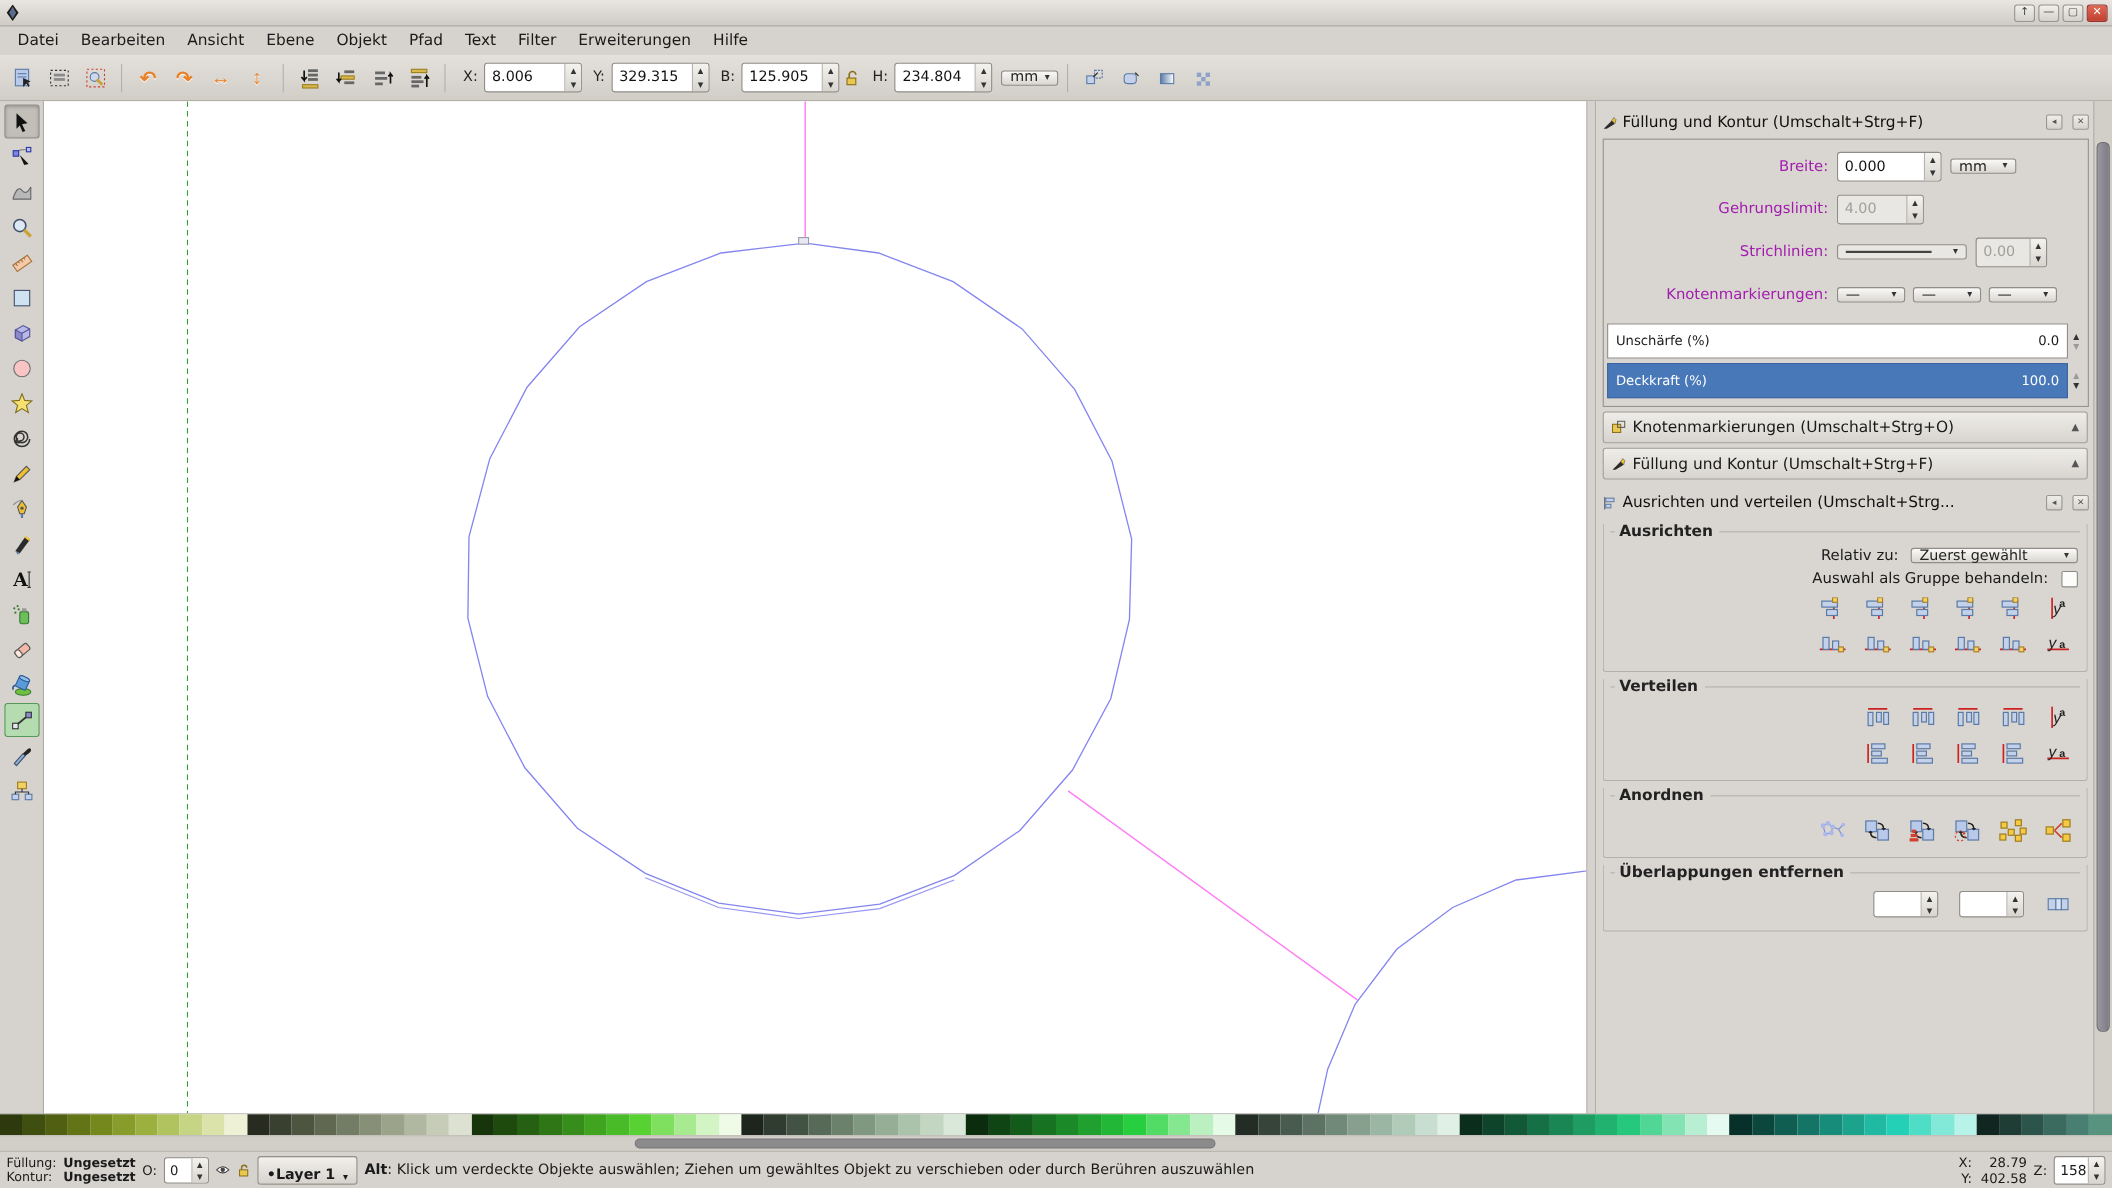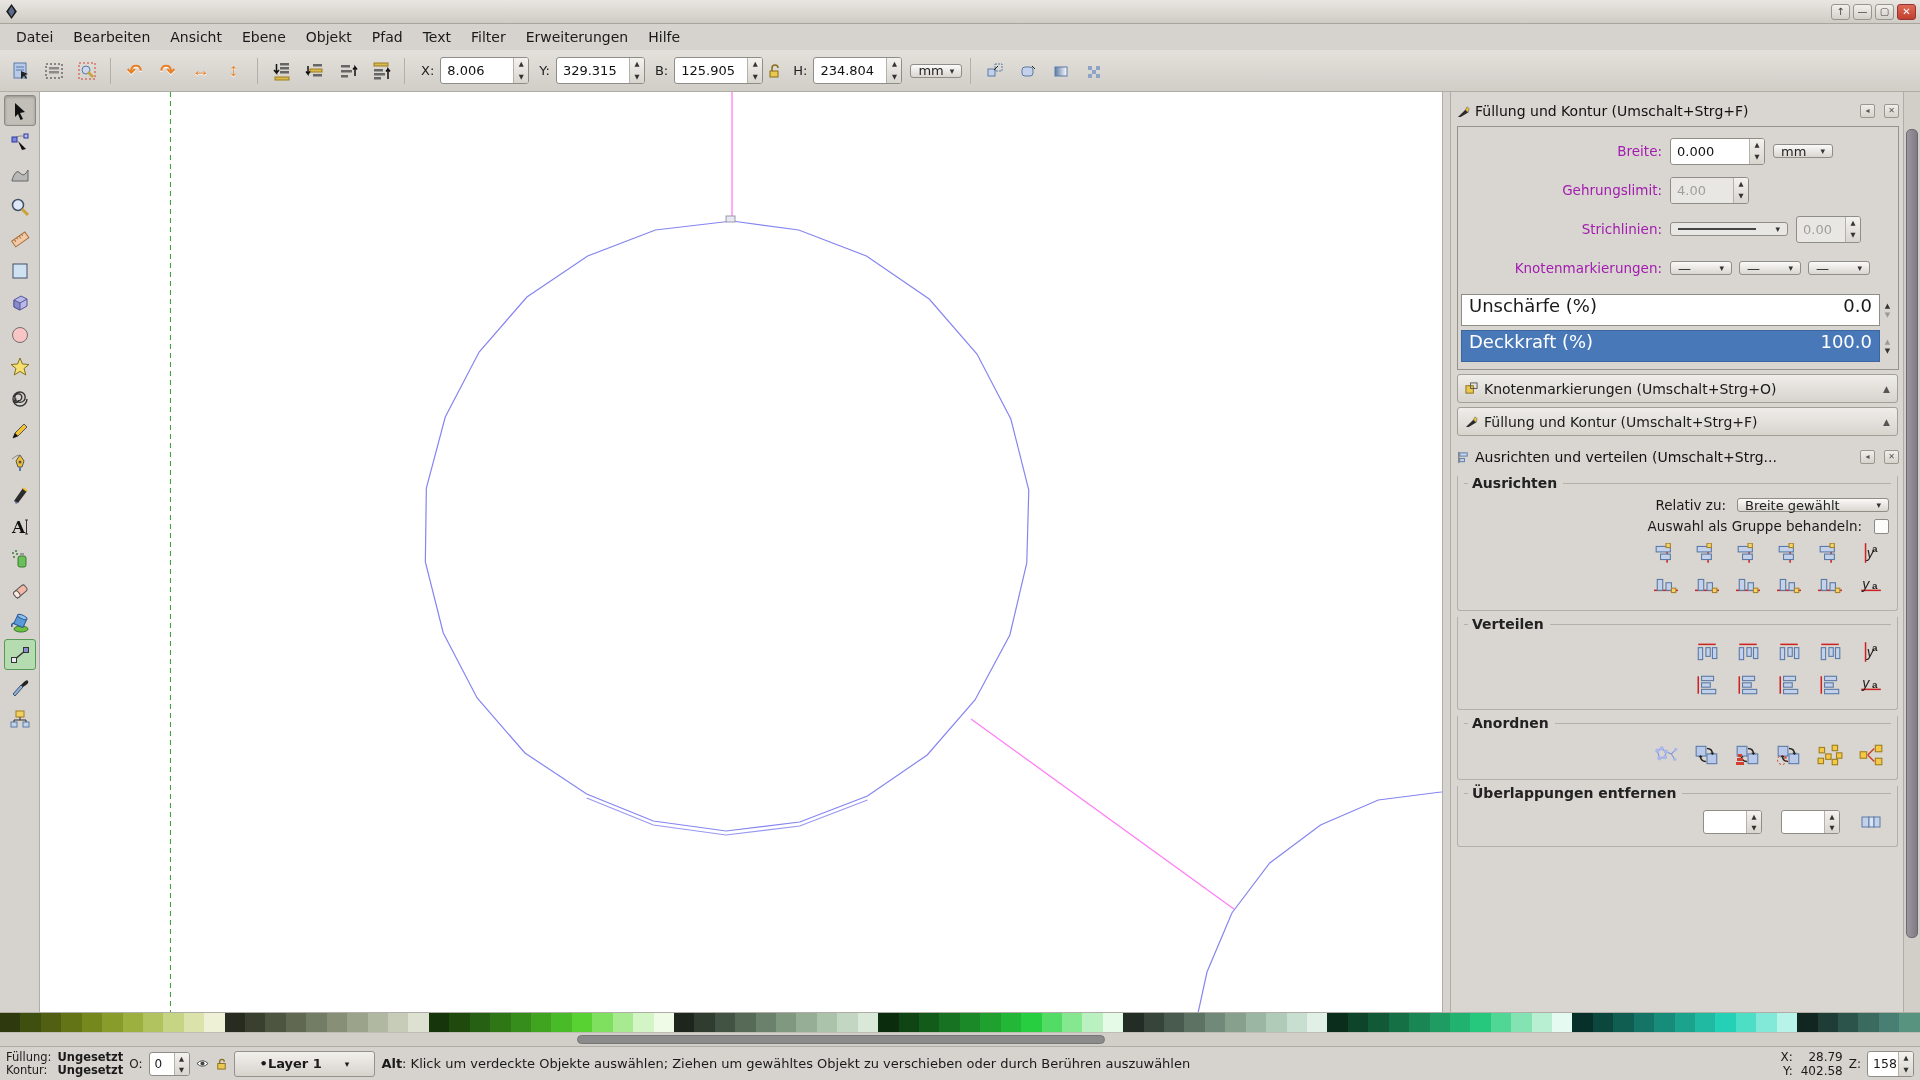--- a/index.html
+++ b/index.html
@@ -48,21 +48,21 @@
   .tab.active{background:#f4f2ef;border-bottom:1px solid #f4f2ef;margin-bottom:-1px}
   .fs-body{padding:9px 5px 4px 0}
   .frow{display:flex;align-items:center;margin:0 0 9px 0;min-height:30px}
   .flabel{width:212px;text-align:right;padding-right:8px;color:#a21caf;flex:0 0 212px}
   .jbtn{width:35px;height:31px;border:1px solid #95928c;border-radius:3px;background:linear-gradient(#f4f2ee,#d8d5cf);margin-right:6px;display:flex;align-items:center;justify-content:center}
   .disabled{background:#e9e7e3 !important;color:#a19f9a !important}
   .disabled input{color:#a19f9a !important}
   .dashline{width:78px;height:2px;background:#444}
   .mdd{width:62px;margin-right:7px;justify-content:space-between}
   .sliderrow{display:flex;align-items:stretch;margin:4px 3px}
-  .sbox{flex:1;border:1px solid #8f8d88;background:#fff;height:32px;display:flex;align-items:flex-start;padding:0 7px;font-size:18px}
+  .sbox{flex:1;border:1px solid #8f8d88;background:#fff;height:32px;display:flex;align-items:center;padding:0 7px;font-size:12px}
   .sbox .val{margin-left:auto}
   .sbox.blue{background:#4878b8;border-color:#3c66a0;color:#fff}
   .svert{width:15px;display:flex;flex-direction:column;justify-content:center;gap:3px;align-items:center}
   .svert span{font-size:7px;color:#333;line-height:6px}
   .dockhdr{height:29px;display:flex;align-items:center;gap:6px;border:1px solid #a29f99;border-radius:3px;background:linear-gradient(#efedе9,#d7d4ce);background:linear-gradient(#efede9,#d7d4ce);margin:4px 1px 0 0;padding:0 7px;font-size:14px}
   .dockhdr .car{margin-left:auto;font-size:9px;color:#555}
   .group{border:1px solid #b3b0aa;border-top:none;border-radius:0 0 3px 3px;margin:6px 1px 0 0;padding:0 6px 5px 6px}
   .ghead{display:flex;align-items:center;font-weight:bold;font-size:14px;color:#222;transform:translateY(-1px)}
   .ghead::before{content:"";width:4px;height:1px;background:#b3b0aa;margin-right:4px}
   .ghead::after{content:"";flex:1;height:1px;background:#b3b0aa;margin-left:6px}
@@ -72,21 +72,21 @@
   
   .palette{height:20px;flex:0 0 20px;display:flex;background:#f4f3f0;border-top:1px solid #b0ada7}
   .swatch{flex:1}
   .hscroll{height:14px;flex:0 0 14px;background:#d2cfc9;border-top:1px solid #c0bdb7;position:relative}
   .hthumb{position:absolute;top:2px;height:9px;left:577px;width:528px;background:#8b8b8b;border-radius:5px;border:1px solid #777}
   .statusbar{height:34px;flex:0 0 34px;background:#d6d3ce;border-top:1px solid #b0ada7;display:flex;align-items:center;padding:0 6px;font-size:13px;gap:6px}
   .fsind{display:grid;grid-template-columns:auto auto;column-gap:6px;font-size:11.5px;line-height:13px}
   .fsind b{font-weight:bold}
   .ospin{display:flex;height:24px;border:1px solid #8f8d88;border-radius:3px;background:#fff;overflow:hidden;align-items:center}
   .ospin .ov{width:24px;padding-left:5px;font-size:12px}
-  .layerdd{height:26px;border:1px solid #95928c;border-radius:3px;background:linear-gradient(#f2f0ec,#d6d3cd);display:flex;align-items:center;gap:23px;padding:0 25px;font-size:13px;font-weight:bold}
+  .layerdd{height:26px;border:1px solid #95928c;border-radius:3px;background:linear-gradient(#f2f0ec,#d6d3cd);display:flex;align-items:flex-end;gap:7px;padding:0 8px;font-size:13px;font-weight:bold}
   .hint{flex:1;white-space:nowrap;overflow:hidden}
   .coords{display:grid;grid-template-columns:auto auto;column-gap:8px;font-size:12px;line-height:14px;text-align:right;margin-left:auto}
   .zspin{display:flex;height:26px;border:1px solid #8f8d88;border-radius:3px;background:#fff;overflow:hidden;align-items:center}
   .zspin .ov{width:30px;padding-left:5px;font-size:12.5px}
   .micon{width:13px;height:13px}
 </style>
 </head>
 <body>
 
 <svg width="0" height="0" style="position:absolute">
@@ -622,21 +622,21 @@
       <span>Ausrichten und verteilen (Umschalt+Strg...</span>
       <div class="pbtn">◂</div>
       <div class="pbtn">✕</div>
     </div>
 
     <div class="group">
       <div class="ghead">Ausrichten</div>
       <div class="arow">
         <span>Relativ zu:</span>
         <div class="dd" style="width:152px;justify-content:space-between;margin-left:6px">
-            <span>Breite gewählt</span>
+            <span>Zuerst gewählt</span>
             <span class="car">▾</span>
           </div>
       </div>
       <div class="arow">
         <span>Auswahl als Gruppe behandeln:</span>
         <div class="chk"></div>
       </div>
       <div class="arow">
         <button class="aibtn">
             <svg width="24" height="20">

